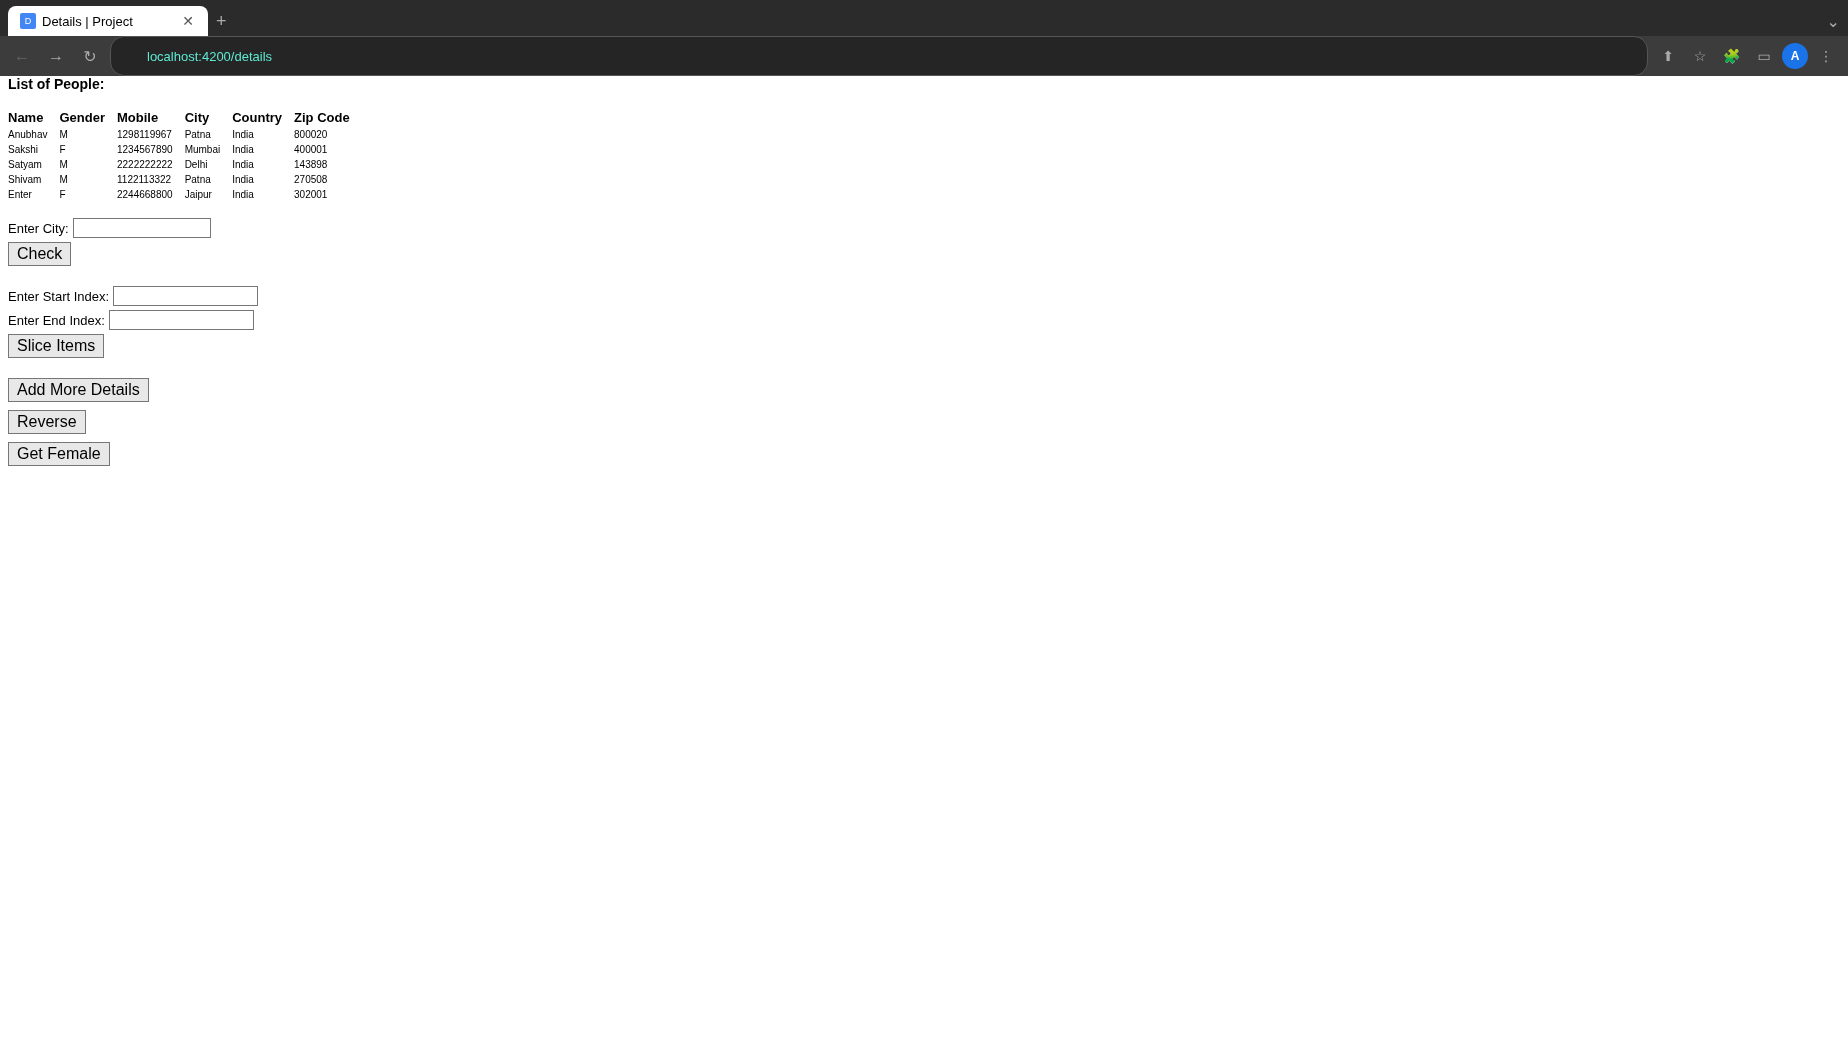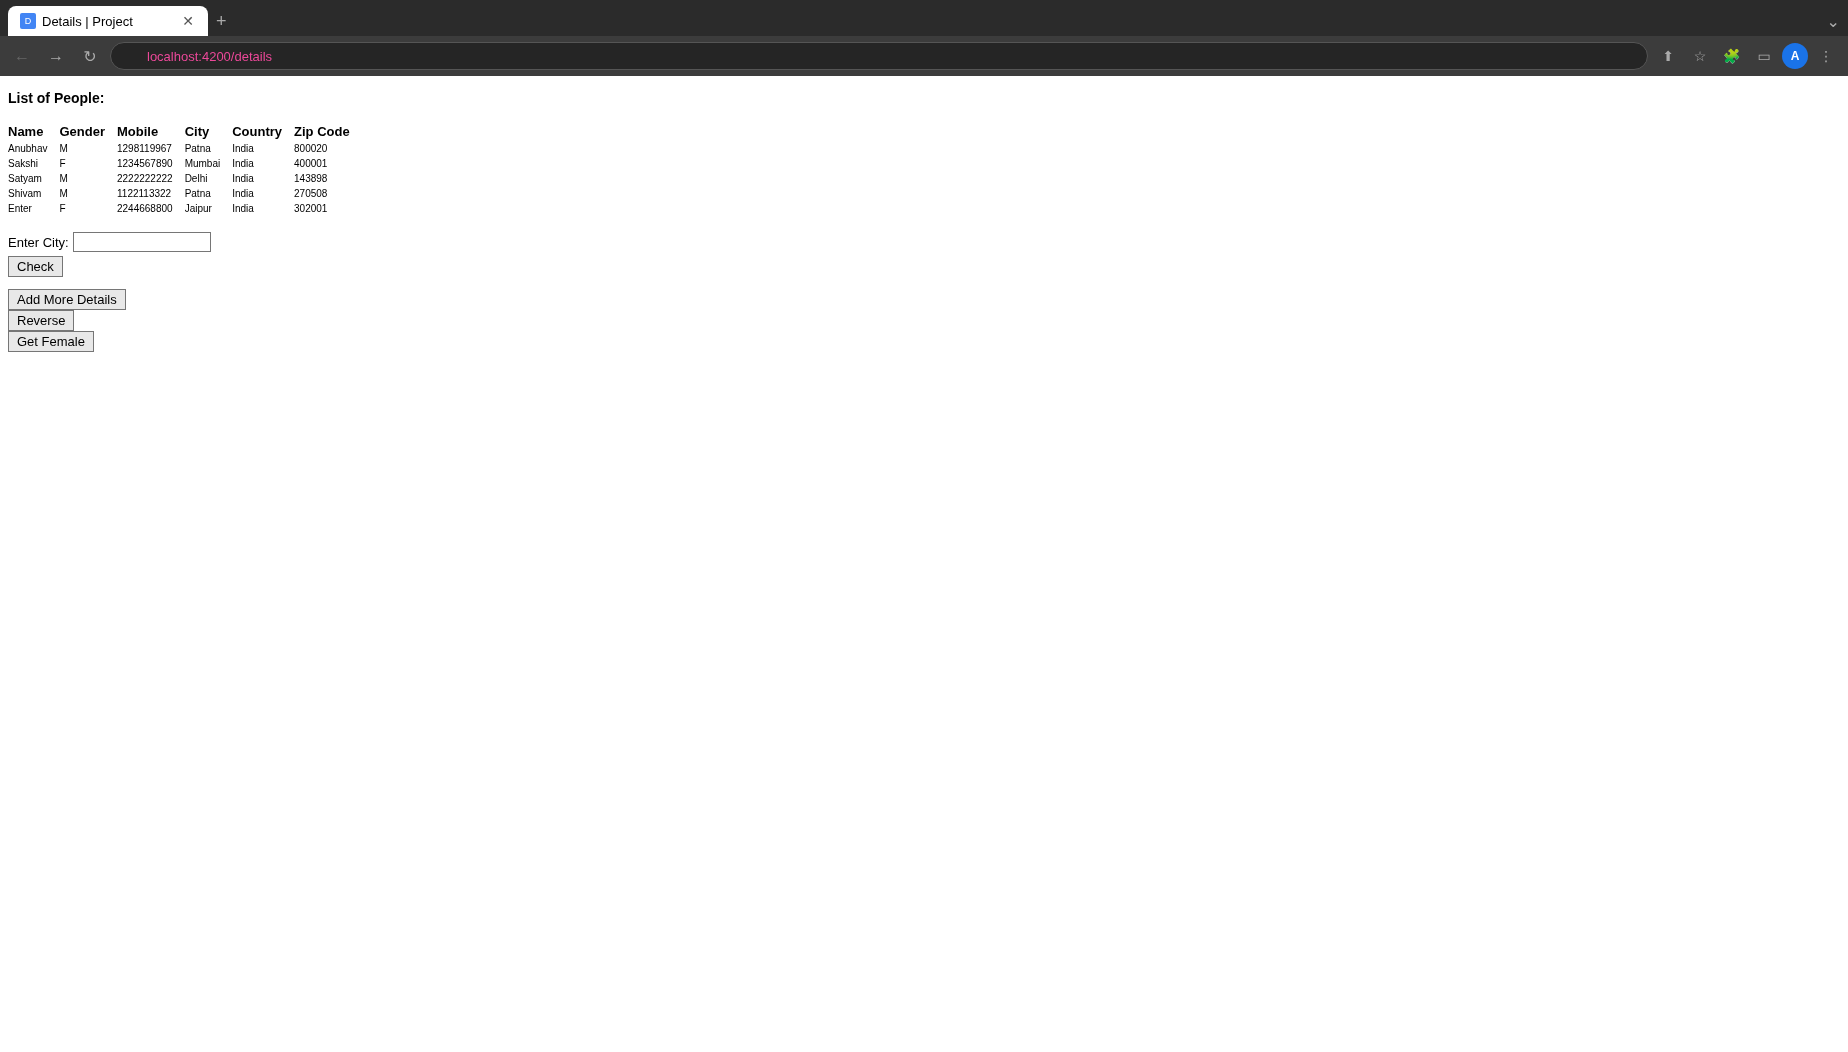--- a/index.html
+++ b/index.html
@@ -109,25 +109,25 @@
 
     .address-bar-container {
       flex: 1;
       position: relative;
       display: flex;
       align-items: center;
     }
 
     .address-bar-input {
       width: 100%;
-      height: 28px;
+      height: 40px;
       background: #252525;
       border: 1px solid #555;
       border-radius: 14px;
-      color: #ec4899;
+      color: #5eead4;
       font-size: 13px;
       padding: 0 36px;
       outline: none;
     }
 
     .toolbar-icons {
       display: flex;
       align-items: center;
       gap: 4px;
     }
@@ -155,21 +155,21 @@
       display: flex;
       align-items: center;
       justify-content: center;
       font-size: 12px;
       font-weight: bold;
       cursor: pointer;
     }
 
     
     .page-content {
-      padding: 14px 8px;
+      padding: 0 8px;
     }
 
     .page-title {
       font-weight: bold;
       font-size: 14px;
       margin-bottom: 16px;
     }
 
     table {
       border-collapse: collapse;
@@ -215,24 +215,25 @@
       width: 138px;
     }
 
     .form-row input[type="text"].index-input {
       width: 145px;
     }
 
     .action-button {
       display: inline-block;
       padding: 2px 8px;
-      font-size: 13px;
+      font-size: 16px;
       background: #e8e8e8;
       border: 1px solid #767676;
       cursor: pointer;
+      margin-bottom: 8px;
     }
 
     .buttons-section {
       margin-top: 8px;
     }
   </style>
 </head>
 <body>
 
 <div class="browser-chrome">
@@ -327,20 +328,31 @@
   </table>
 
   <div class="form-section">
     <div class="form-row">
       <label>Enter City:</label>
       <input type="text" class="city-input" style="">
     </div>
     <button class="action-button">Check</button>
   </div>
 
+  <div class="form-section">
+    <div class="form-row">
+      <label>Enter Start Index:</label>
+      <input type="text" class="index-input" style="">
+    </div>
+    <div class="form-row">
+      <label>Enter End Index:</label>
+      <input type="text" class="index-input" style="">
+    </div>
+    <button class="action-button">Slice Items</button>
+  </div>
 
   <div class="buttons-section">
     <div>
       <button class="action-button">Add More Details</button>
     </div>
     <div>
       <button class="action-button">Reverse</button>
     </div>
     <div>
       <button class="action-button">Get Female</button>

